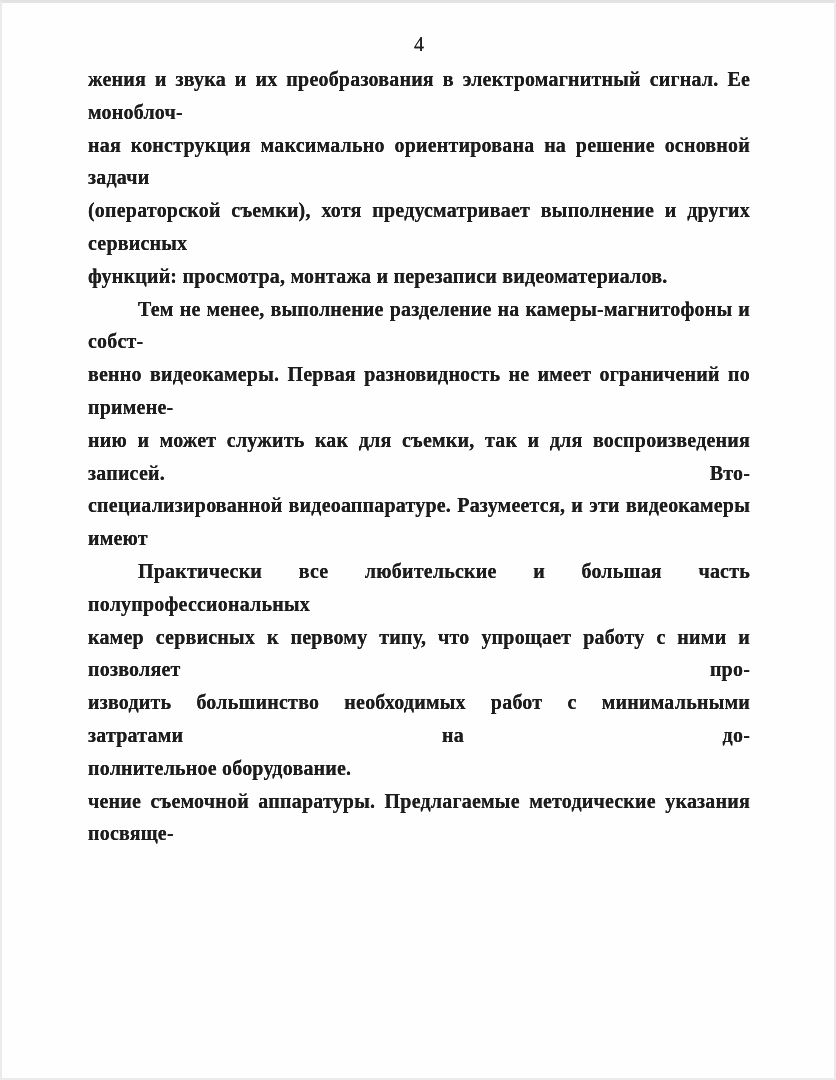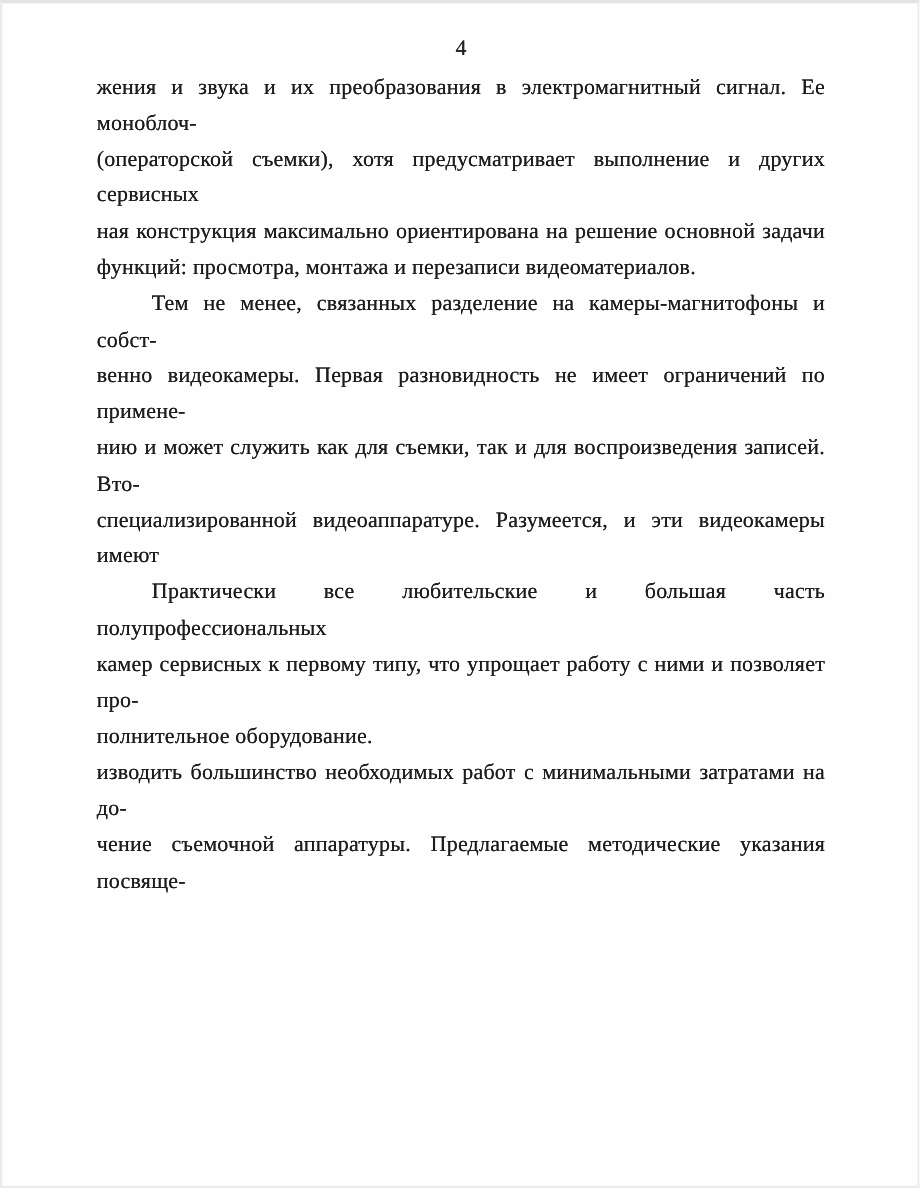--- a/index.html
+++ b/index.html
@@ -49,50 +49,51 @@
   .paragraph {
     margin: 0;
     padding: 0;
   }
   .line {
     width: 100%;
     text-align: justify;
     
     text-align-last: justify;
     white-space: normal;
+    font-weight: bold;
   }
   .line.last {
     text-align-last: left;
   }
   .line.indent {
     text-indent: 50px;
   }
 </style>
 </head>
 <body>
 
 <div class="scan-page">
   <div class="scan-frame"></div>
   <div class="page-number">4</div>
   <div class="text-block" id="text-block">
       <div class="paragraph">
         <div class="line">жения и звука и их преобразования в электромагнитный сигнал. Ее моноблоч-</div>
+        <div class="line">ная конструкция максимально ориентирована на решение основной задачи</div>
         <div class="line">(операторской съемки), хотя предусматривает выполнение и других сервисных</div>
-        <div class="line">ная конструкция максимально ориентирована на решение основной задачи</div>
         <div class="line last">функций: просмотра, монтажа и перезаписи видеоматериалов.</div>
       </div>
       <div class="paragraph">
-        <div class="line indent">Тем не менее, связанных разделение на камеры-магнитофоны и собст-</div>
+        <div class="line indent">Тем не менее, выполнение разделение на камеры-магнитофоны и собст-</div>
         <div class="line">венно видеокамеры. Первая разновидность не имеет ограничений по примене-</div>
         <div class="line">нию и может служить как для съемки, так и для воспроизведения записей. Вто-</div>
         <div class="line">специализированной видеоаппаратуре. Разумеется, и эти видеокамеры имеют</div>
       </div>
       <div class="paragraph">
         <div class="line indent">Практически все любительские и большая часть полупрофессиональных</div>
         <div class="line">камер сервисных к первому типу, что упрощает работу с ними и позволяет про-</div>
+        <div class="line">изводить большинство необходимых работ с минимальными затратами на до-</div>
         <div class="line last">полнительное оборудование.</div>
-        <div class="line">изводить большинство необходимых работ с минимальными затратами на до-</div>
       </div>
       <div class="paragraph">
         <div class="line">чение съемочной аппаратуры. Предлагаемые методические указания посвяще-</div>
       </div>
     </div>
 </div>
 
 </body></html>

